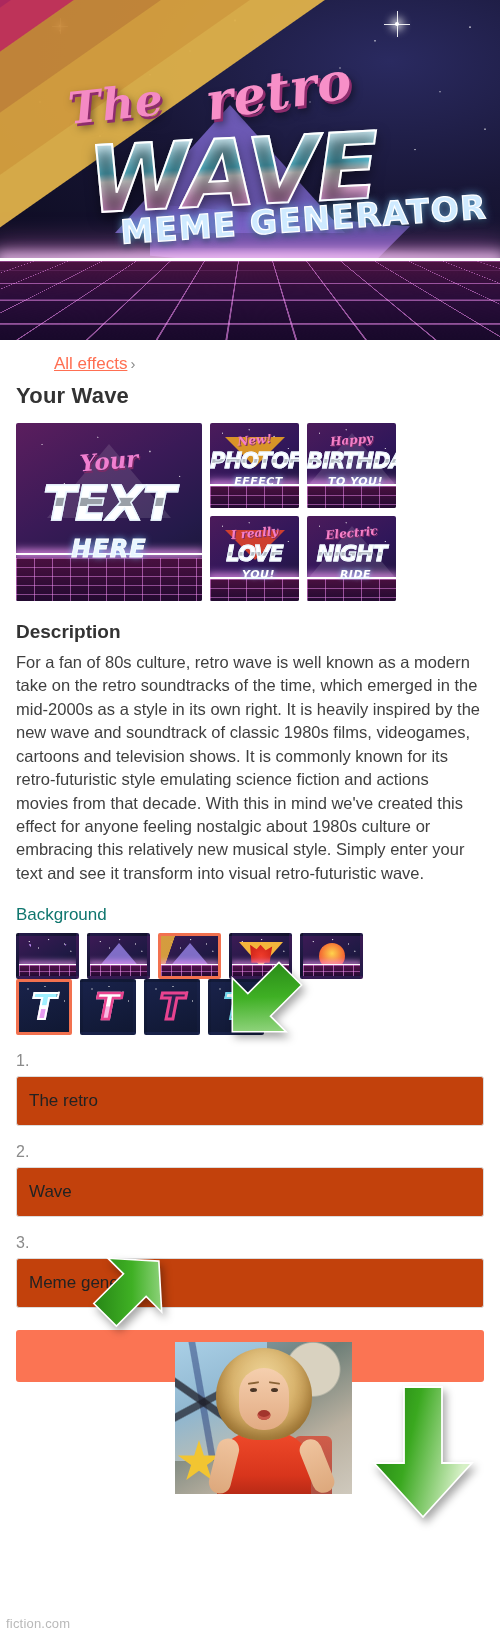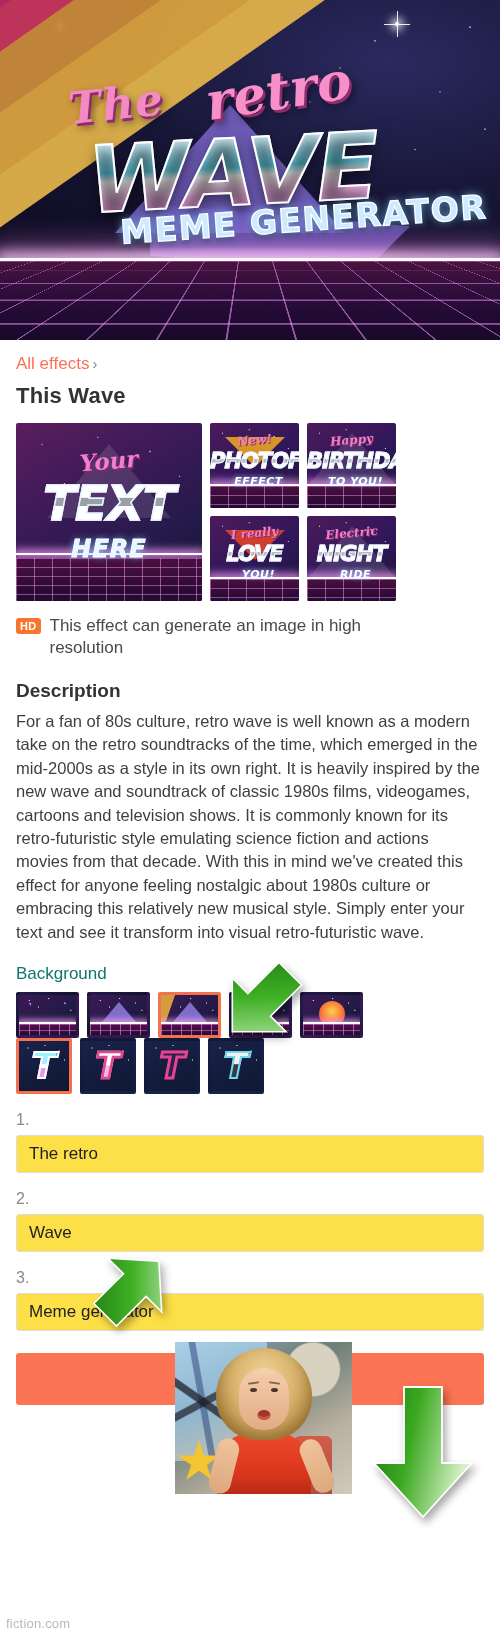--- a/index.html
+++ b/index.html
@@ -143,21 +143,21 @@
   }
 
   
   .page { padding:0 16px; }
 
   .breadcrumb {
     margin-top:14px;
     font-size:17px; color:#555;
   }
   .breadcrumb a {
-    color:#ff6f52; cursor:pointer;
+    color:#ff6f52; text-decoration:underline; cursor:pointer;margin-left:38px;
   }
   .breadcrumb .sep { color:#888; margin-left:3px; font-size:15px; }
 
   h1.page-title {
     margin:9px 0 0 0;
     font-size:22px; font-weight:700; color:#333;
     letter-spacing:.2px;
   }
 
   
@@ -399,23 +399,23 @@
     -webkit-background-clip:text; background-clip:text; color:transparent;
     -webkit-text-stroke:2px #6fd8ef;
   }
 
   
   .field-block { margin-top:17px; }
   .field-num {
     font-size:16px; color:#8a8a8a; margin-bottom:6px;
   }
   .field-input {
-    display:block; width:100%; height:38px;
+    display:block; width:100%; height:50px;
     border:1px solid #dcdcdc; border-radius:3px;
-    background:#fde047;
+    background:#c2410c;
     font-family:"Liberation Sans", sans-serif;
     font-size:17px; color:#222;
     padding:0 12px;
     outline:none;
   }
 
   
   .go-btn {
     display:block; width:100%; height:52px;
     margin-top:22px;
@@ -532,21 +532,21 @@
   <div class="title-wave">WAVE</div>
   <div class="title-meme">MEME GENERATOR</div>
 </div>
 
 <div class="page">
 
   <div class="breadcrumb">
     <a>All effects</a><span class="sep">›</span>
   </div>
 
-  <h1 class="page-title">This Wave</h1>
+  <h1 class="page-title">Your Wave</h1>
 
   <div class="gallery">
     <div class="gal-main">
       <div class="tile-stars"></div>
       <div class="tile-tri"></div>
       <div class="tile-horizon"></div>
       <div class="tile-grid"></div>
       <div class="gm-line1">Your</div>
       <div class="gm-line2">TEXT</div>
       <div class="gm-line3">HERE</div>
@@ -589,24 +589,20 @@
           <div class="tile-horizon"></div>
           <div class="tile-grid"></div>
           <div class="gt-l1">Electric</div>
           <div class="gt-l2">NIGHT</div>
           <div class="gt-l3">RIDE</div>
         </div>
       </div>
     </div>
   </div>
 
-  <div class="hd-row">
-    <span class="hd-badge">HD</span>
-    <span class="hd-text">This effect can generate an image in high resolution</span>
-  </div>
 
   <h2 class="sec-title">Description</h2>
   <p class="desc">For a fan of 80s culture, retro wave is well known as a modern take on the retro soundtracks of the time, which emerged in the mid-2000s as a style in its own right. It is heavily inspired by the new wave and soundtrack of classic 1980s films, videogames, cartoons and television shows. It is commonly known for its retro-futuristic style emulating science fiction and actions movies from that decade. With this in mind we've created this effect for anyone feeling nostalgic about 1980s culture or embracing this relatively new musical style. Simply enter your text and see it transform into visual retro-futuristic wave.</p>
 
   <div class="opt-label">Background</div>
   <div class="opt-row">
     <div class="bg-swatch">
       <div class="sw-stars"></div>
       <div class="sw-tri-out"></div>
       <div class="sw-horizon"></div>

